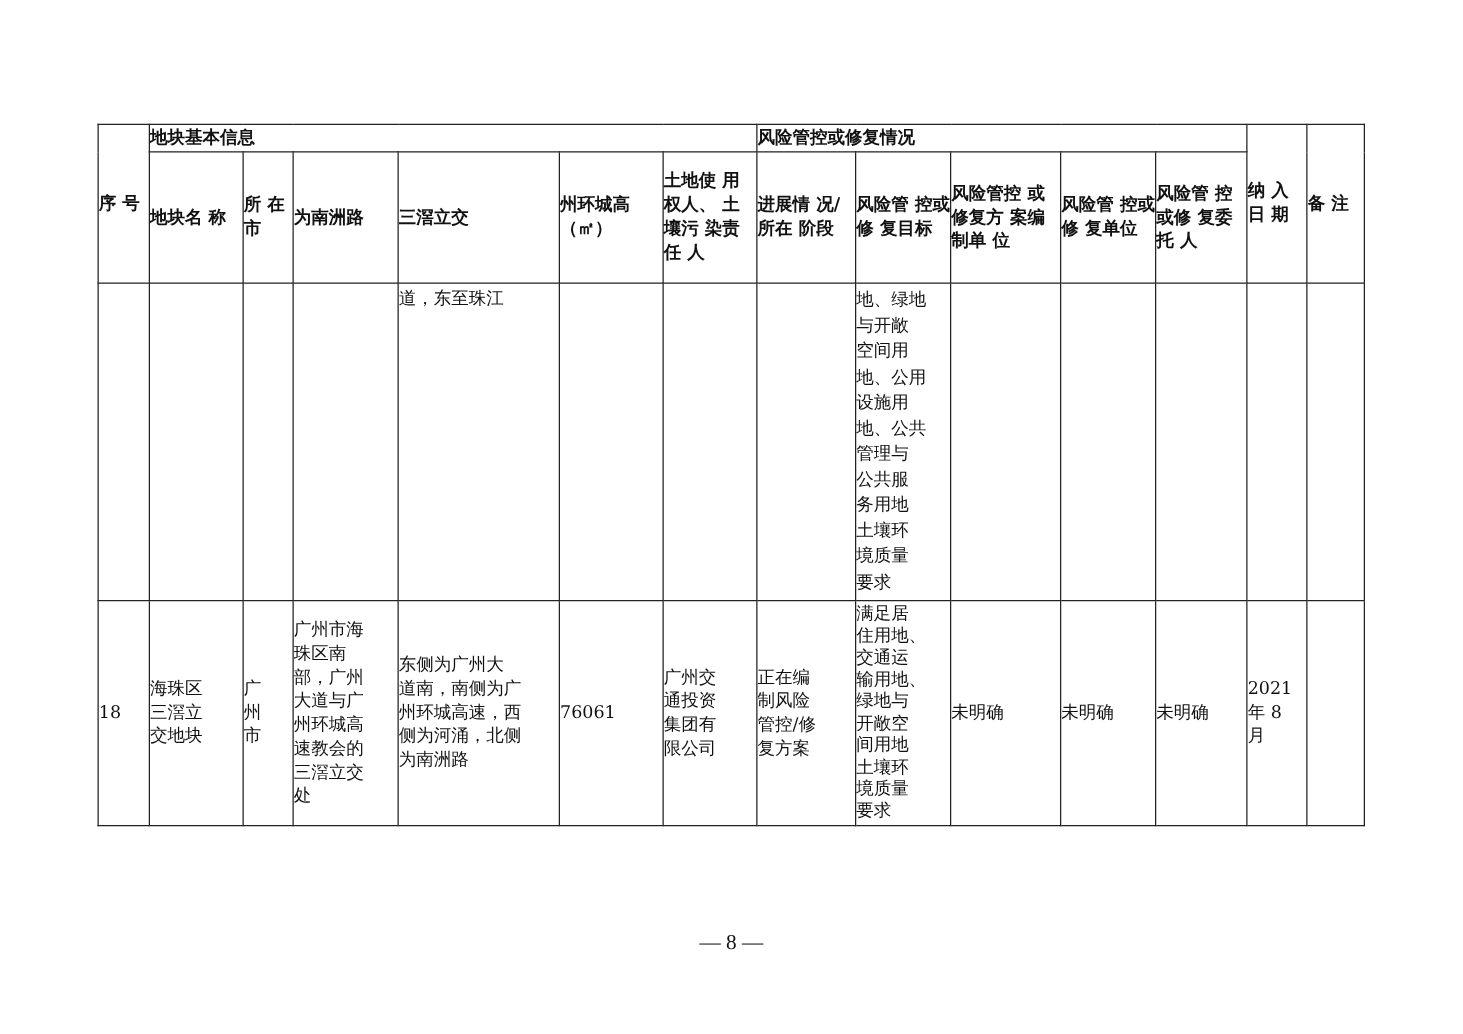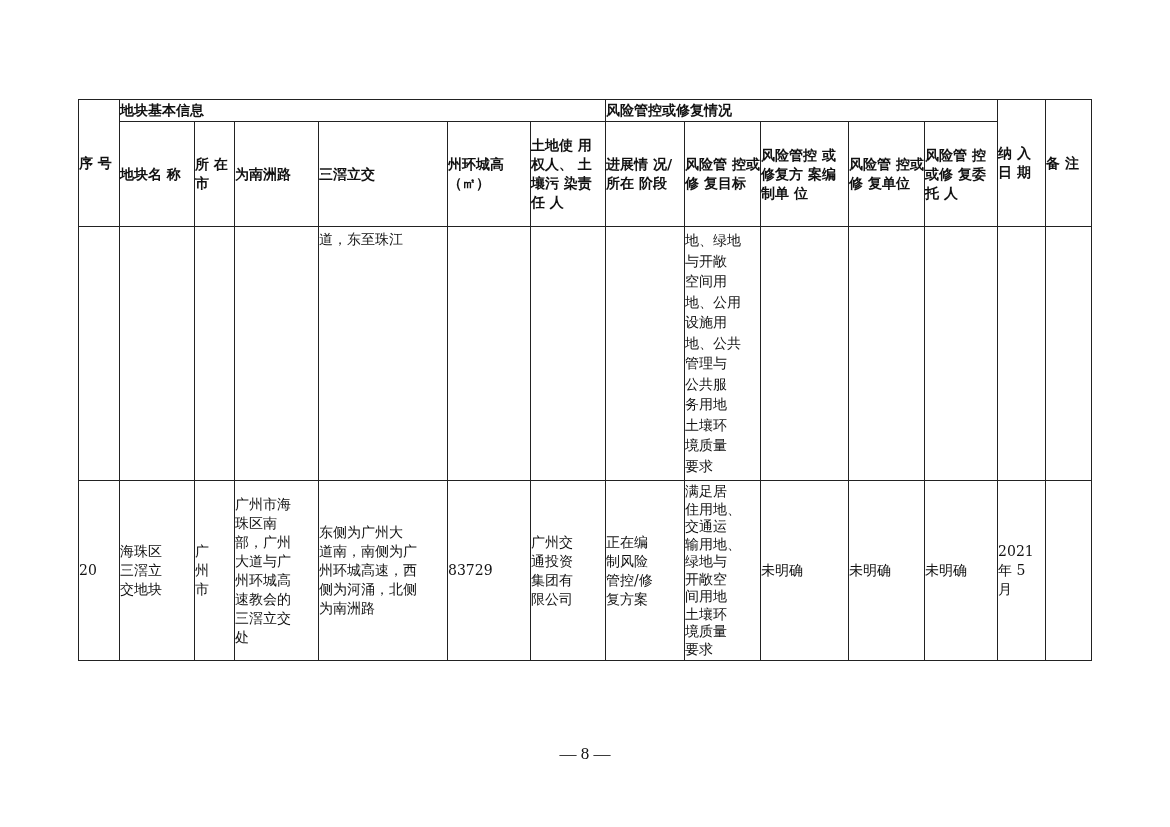--- a/index.html
+++ b/index.html
@@ -108,41 +108,41 @@
 土壤环
 境质量
 要求</td>
       <td class="cell"></td>
       <td class="cell"></td>
       <td class="cell"></td>
       <td class="cell"></td>
       <td class="cell"></td>
     </tr>
     <tr class="row19">
-      <td class="cell">20</td>
+      <td class="cell">18</td>
       <td class="cell">海珠区
 三滘立
 交地块</td>
       <td class="cell">广
 州
 市</td>
       <td class="cell">广州市海
 珠区南
 部，广州
 大道与广
 州环城高
 速教会的
 三滘立交
 处</td>
       <td class="cell">东侧为广州大
 道南，南侧为广
 州环城高速，西
 侧为河涌，北侧
 为南洲路</td>
-      <td class="cell">83729</td>
+      <td class="cell">76061</td>
       <td class="cell">广州交
 通投资
 集团有
 限公司</td>
       <td class="cell">正在编
 制风险
 管控/修
 复方案</td>
       <td class="cell" style="line-height:17.5px">满足居
 住用地、
@@ -151,20 +151,20 @@
 绿地与
 开敞空
 间用地
 土壤环
 境质量
 要求</td>
       <td class="cell">未明确</td>
       <td class="cell">未明确</td>
       <td class="cell">未明确</td>
       <td class="cell">2021
-年 5
+年 8
 月</td>
       <td class="cell"></td>
     </tr>
   </tbody>
 </table>
 
 <div class="pagenum">— 8 —</div>
 
 </body></html>

